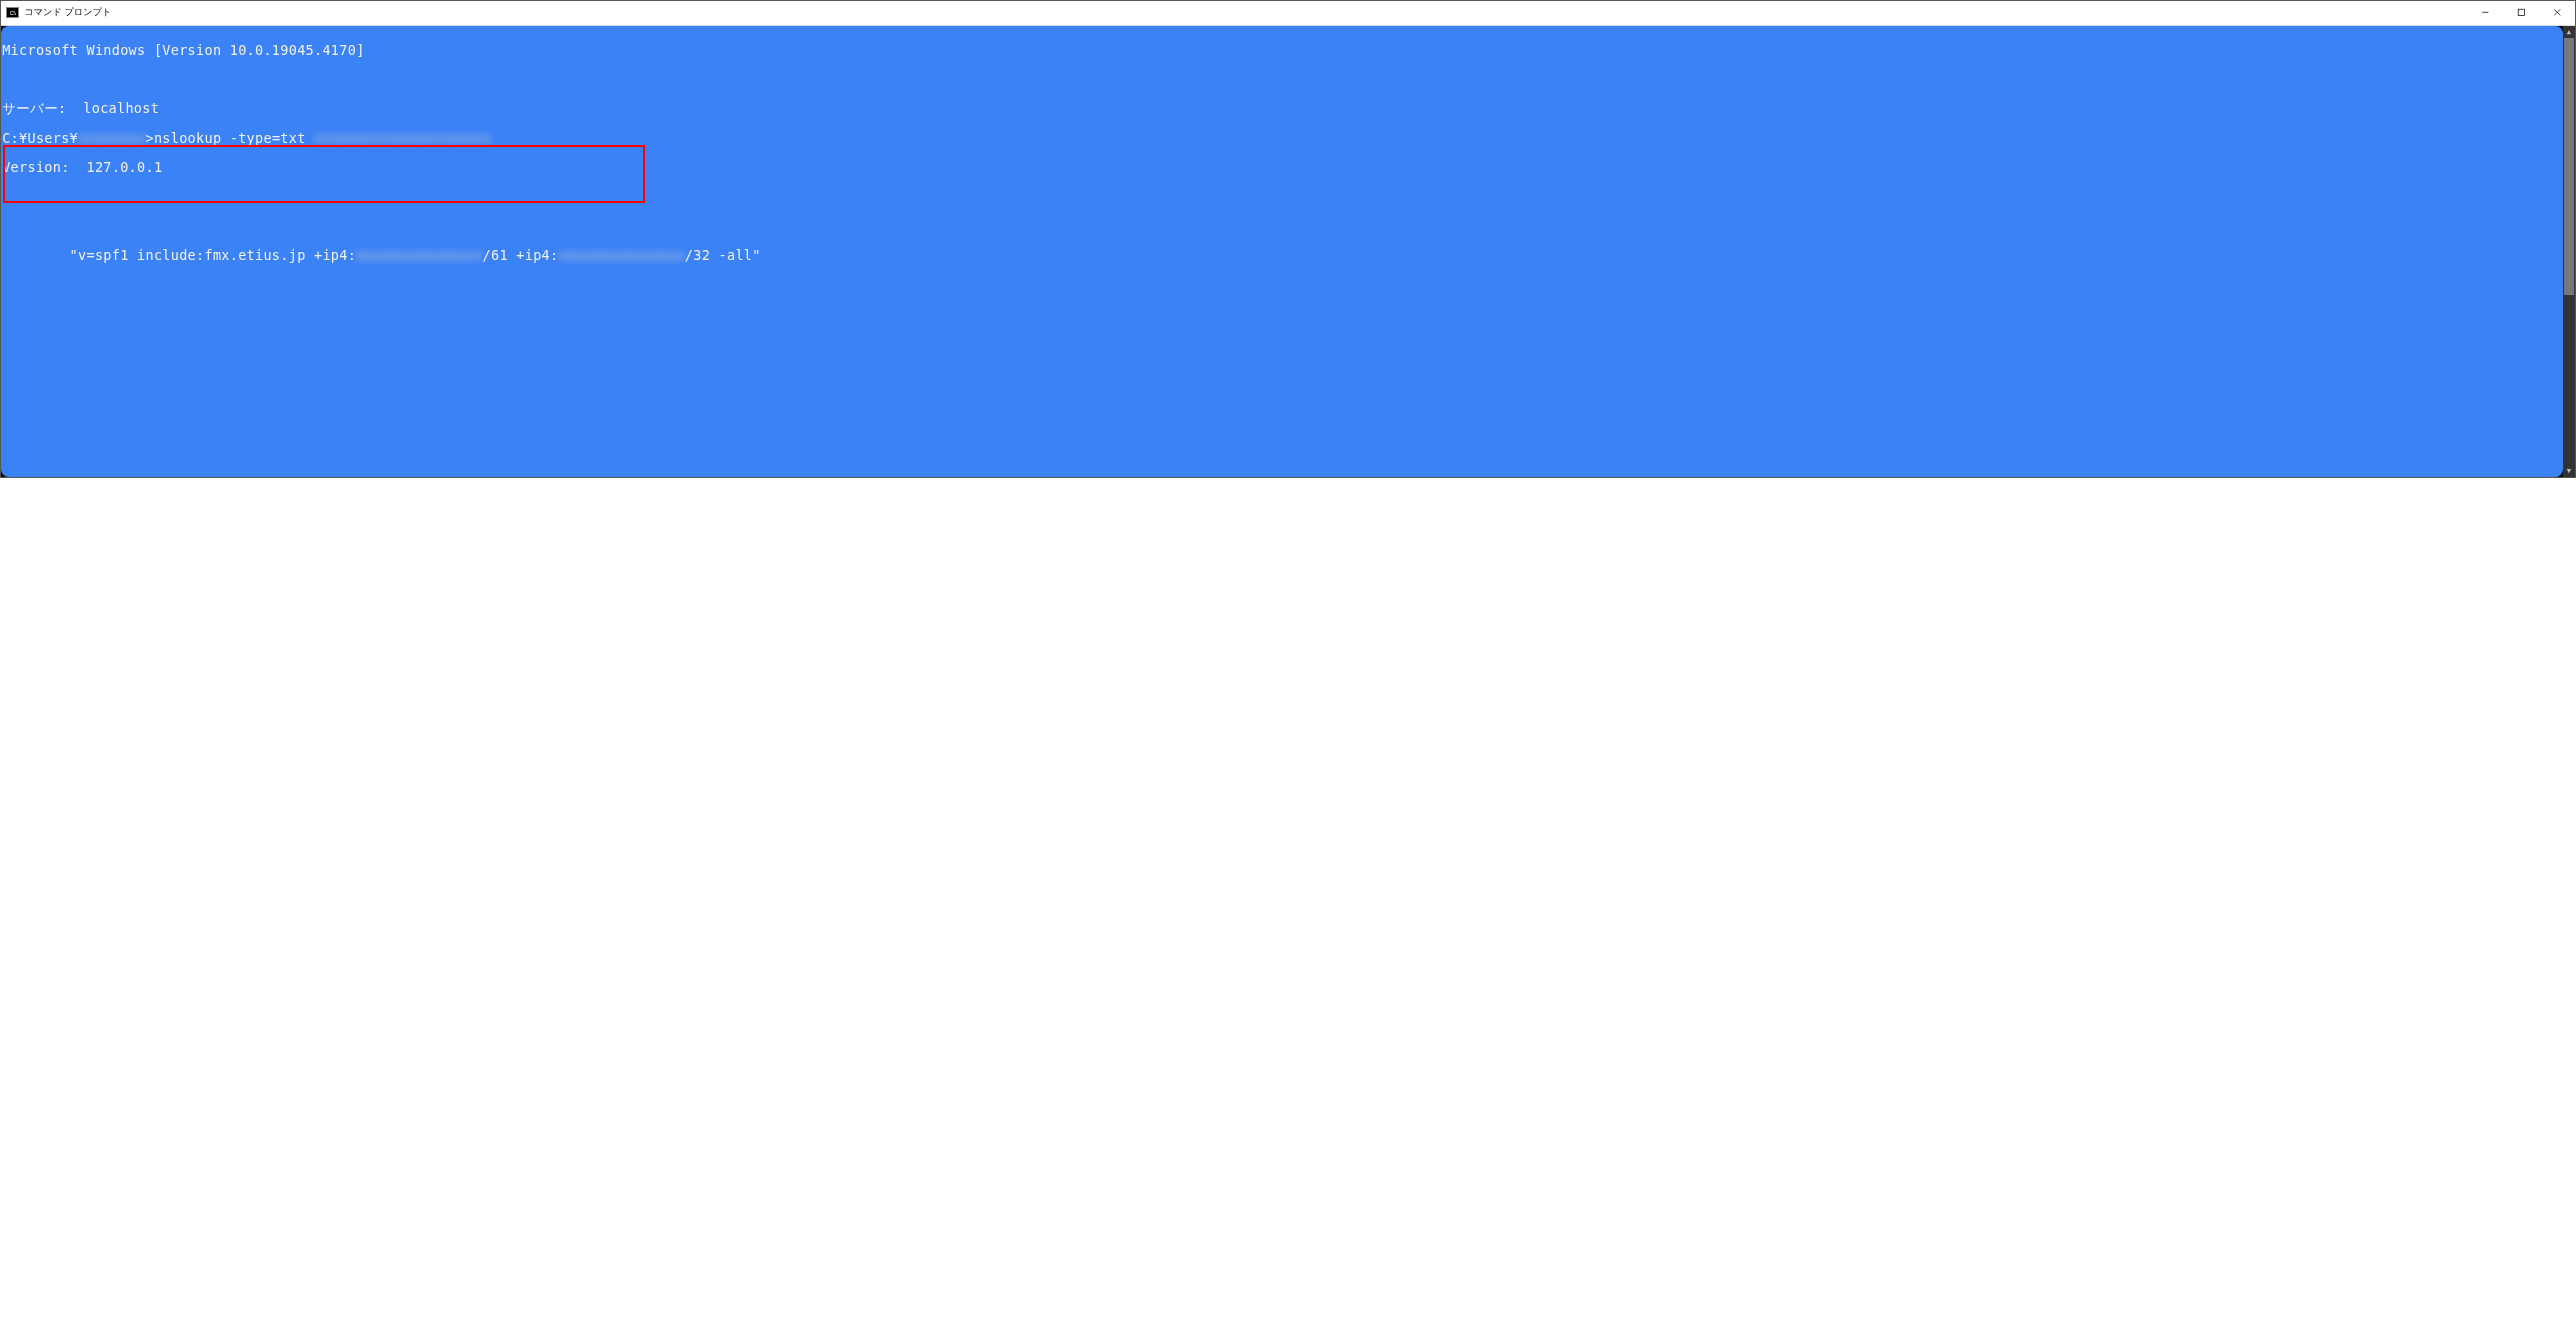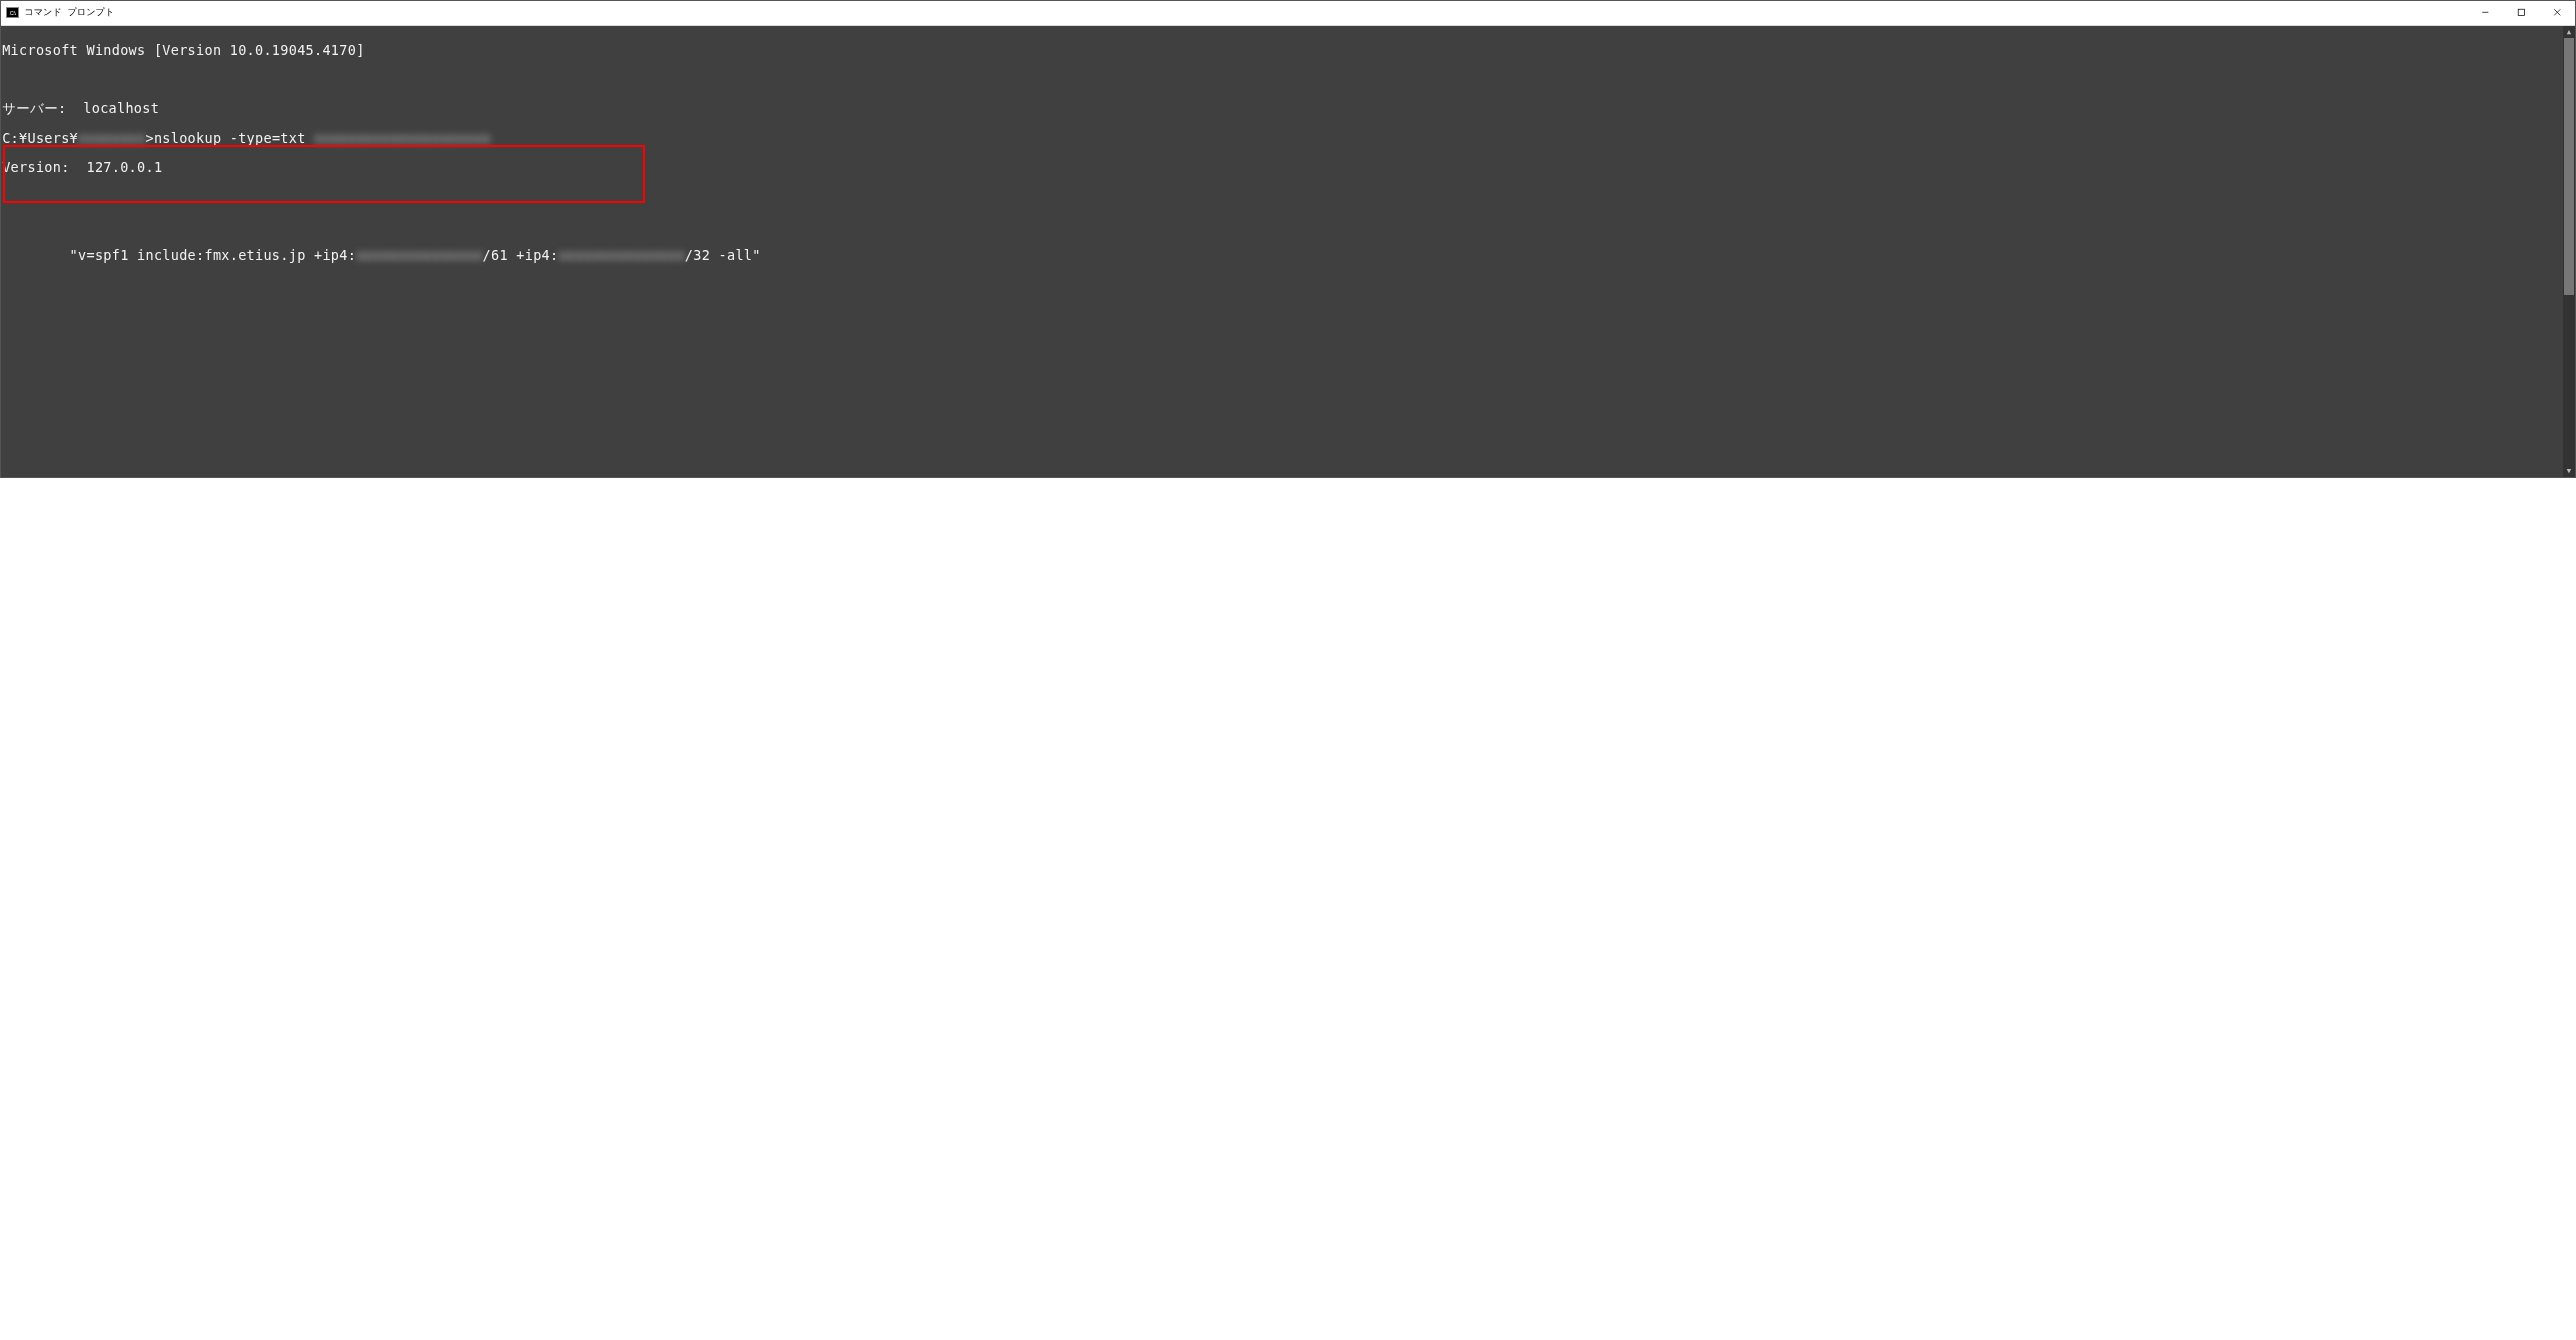--- a/index.html
+++ b/index.html
@@ -35,21 +35,21 @@
       color: #fff;
       border: 0.6px solid #888;
       font-family: sans-serif;
       letter-spacing: -0.6px;
       padding-left:0.6px;
     }
     .titlebar-title {
       margin-left: 4.9px;
       font-size: 9.2px;
       color: #000;
-      font-family: Liberation Mono, monospace;
+      font-family: Liberation Sans, sans-serif;
     }
     .titlebar-controls {
       margin-left: auto;
       display: flex;
       height: 100%;
     }
     .tb-btn {
       width: 36px;
       height: 100%;
       display: inline-flex;
@@ -61,29 +61,30 @@
     .tb-btn svg { width: 8.6px; height: 8.6px; stroke: #000; stroke-width: 1.2; fill: none; }
     .content-wrap {
       flex: 1;
       display: flex;
       background: #0c0c0c;
       position: relative;
       overflow:hidden;
     }
     .terminal {
       flex: 1;
-      background: #404040;
+      background: #3b82f6;
       color: #f2f2f2;
       font-family: "Consolas", "MS Gothic", monospace;
       font-size: 13.5px;
       line-height: 14.7px;
       padding: 2.4px 0 0 1.2px;
       white-space: pre;
       letter-spacing: 0.3px;
       position: relative;
+      border-radius: 8px;
     }
     .line { display: block; white-space: pre; }
     .blur {
       display: inline-block;
       filter: blur(3.7px);
       -webkit-filter: blur(3.7px);
       user-select: none;
       color:#ccc;
     }
     .scrollbar {

